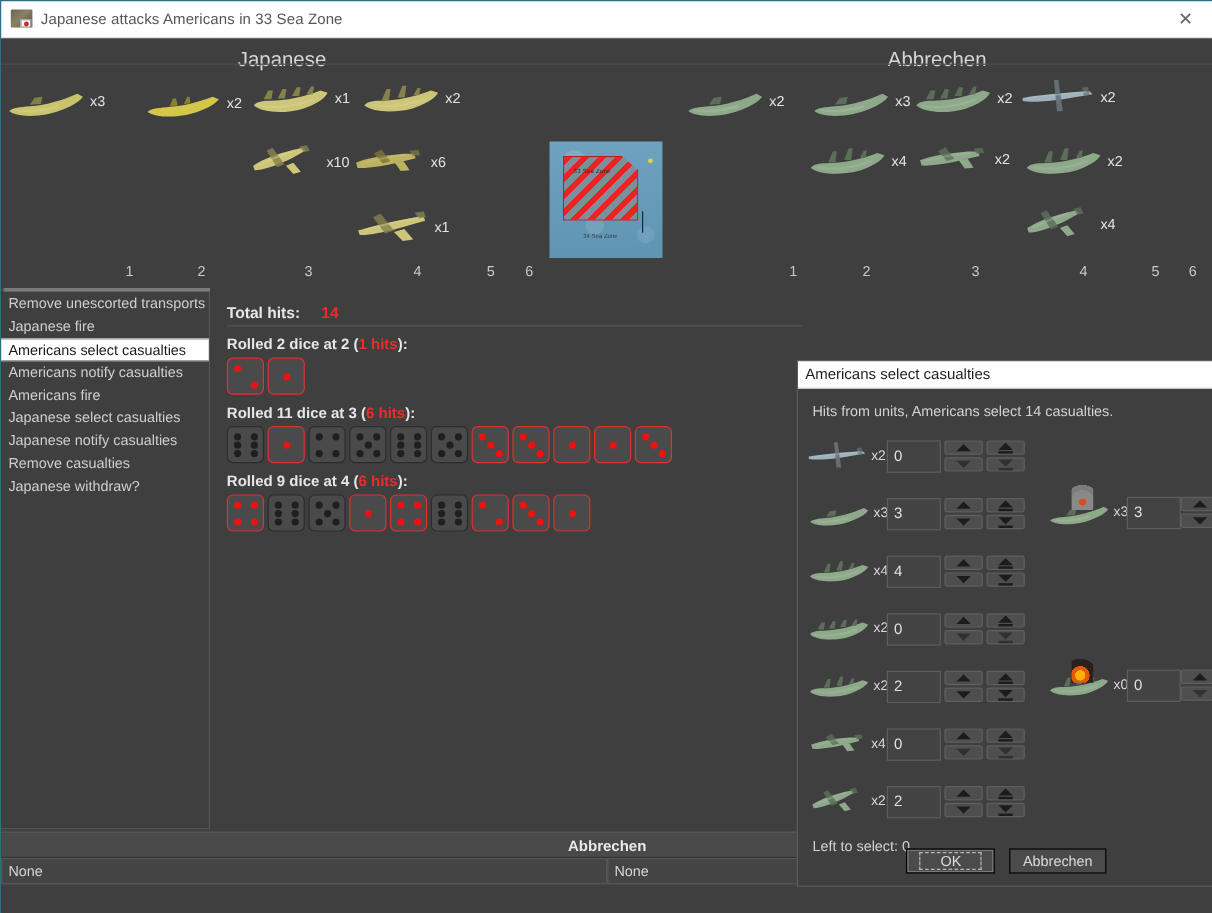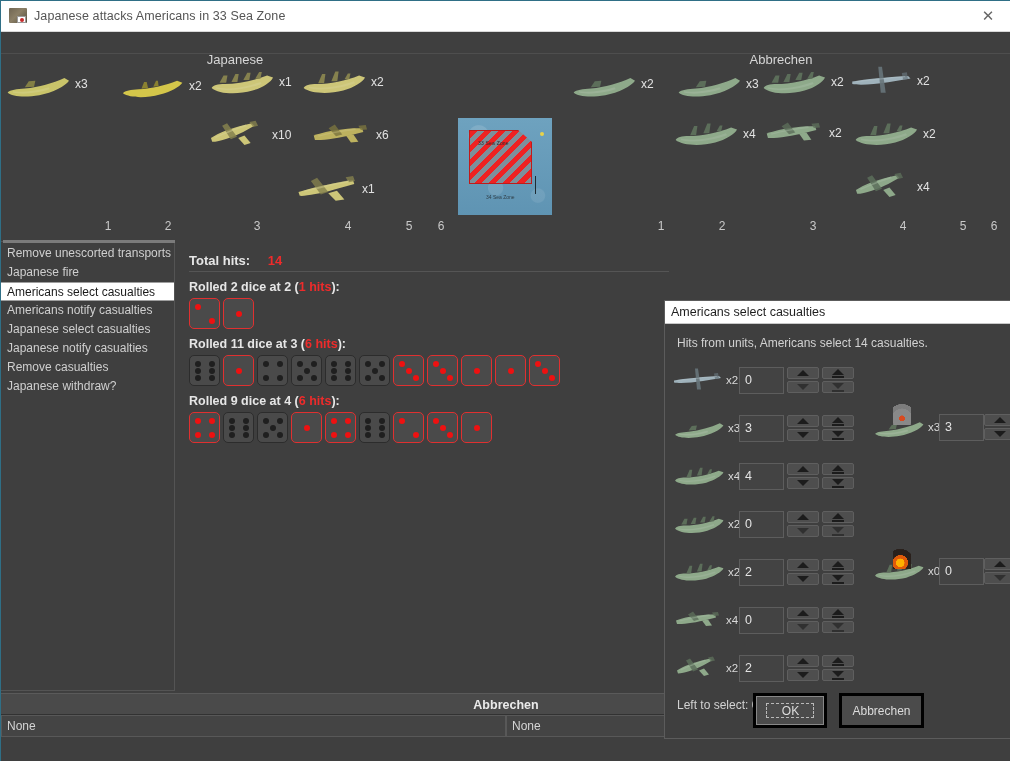--- a/index.html
+++ b/index.html
@@ -56,22 +56,22 @@
   }
 
   
   .battle {
     position: absolute; left: 0; top: 31px;
     width: 1010px; height: 730px;
     background: #3f3f3f;
   }
 
   .side-title {
-    position: absolute; top: 20px;
-    font-size: 13px; color: #d6d6d6;
+    position: absolute; top: 8px;
+    font-size: 17px; color: #d6d6d6;
     text-align: center; width: 260px;
   }
   #jp-title { left: 104px; }
   #us-title { left: 650px; }
 
   .units-area {
     position: absolute; top: 26px; height: 185px;
   }
   #jp-units { left: 0; width: 450px; }
   #us-units { left: 560px; width: 450px; }
@@ -309,23 +309,23 @@
   }
   .left-to-select {
     font-size: 12px; color: #d2d2d2; margin: 6px 0 0 4px;
   }
   .dlg-buttons {
     position: absolute; left: 0; bottom: 10px;
     width: 347px;
     display: flex; justify-content: center; gap: 12px;
   }
   .dlg-btn {
-    min-width: 74px; height: 35px;
+    min-width: 74px; height: 21px;
     background: #4b4b4b;
-    border: 3px solid #000000;
+    border: 1px solid #000000;
     color: #dcdcdc; font-size: 12px;
     display: flex; align-items: center; justify-content: center;
     cursor: pointer;
     padding: 0 10px;
   }
   .dlg-btn.focused { box-shadow: 0 0 0 1px #888 inset; }
   .dlg-btn.focused .inner {
     border: 1px dashed #b9b9b9; width: 100%; height: 15px;
     display:flex;align-items:center;justify-content:center;
   }
@@ -405,21 +405,21 @@
             <svg width="62" height="38" viewBox="0 0 100 50" class="usprite">
               <path d="M8,30 C20,22 40,14 62,9 L74,6 L78,10 L60,20 C44,28 22,36 10,36 Z" fill="#cdc678"></path>
               <path d="M26,10 L34,6 L50,28 L40,32 Z" fill="#85814e" opacity="0.85"></path>
               <path d="M52,30 L62,26 L72,38 L62,41 Z" fill="#cdc678"></path>
               <path d="M70,4 L80,2 L84,10 L76,12 Z" fill="#85814e" opacity="0.8"></path>
               <path d="M16,30 C30,24 48,16 66,11 L64,8 C46,14 28,22 14,28 Z" fill="#d8d396" opacity="0.45"></path>
             </svg>
           </span>
           <span class="count">x10</span>
         </div>
-        <div class="unit" style="left: 309px; top: 58px;">
+        <div class="unit" style="left: 292px; top: 58px;">
           <span>
             <svg width="62" height="38" viewBox="0 0 100 50" class="usprite">
               <path d="M6,26 C20,20 44,16 70,14 L84,14 L86,20 L70,24 C46,30 20,34 8,33 Z" fill="#bdb25f"></path>
               <path d="M30,14 L40,8 L52,24 L42,27 Z" fill="#7b743e" opacity="0.8"></path>
               <path d="M58,26 L70,24 L78,36 L66,37 Z" fill="#bdb25f"></path>
               <path d="M78,10 L90,9 L92,16 L82,17 Z" fill="#7b743e" opacity="0.8"></path>
               <path d="M14,28 C32,23 54,19 74,17 L73,14 C50,17 28,22 12,26 Z" fill="#ccc382" opacity="0.4"></path>
             </svg>
           </span>
           <span class="count">x6</span>
@@ -555,20 +555,21 @@
         <div class="scale-num" style="left: 962px;">5</div>
         <div class="scale-num" style="left: 993px;">6</div>
       </div>
     <div class="scale-sep"></div>
 
     <div class="steps" id="steps-list">
         <div class="step">Remove unescorted transports</div>
         <div class="step">Japanese fire</div>
         <div class="step selected">Americans select casualties</div>
         <div class="step">Americans notify casualties</div>
+        <div class="step">Americans fire</div>
         <div class="step">Japanese select casualties</div>
         <div class="step">Japanese notify casualties</div>
         <div class="step">Remove casualties</div>
         <div class="step">Japanese withdraw?</div>
       </div>
     <div class="scrollthumb"></div>
 
     <div class="dice-panel">
       <div class="total-hits">
         <span>Total hits:</span>

